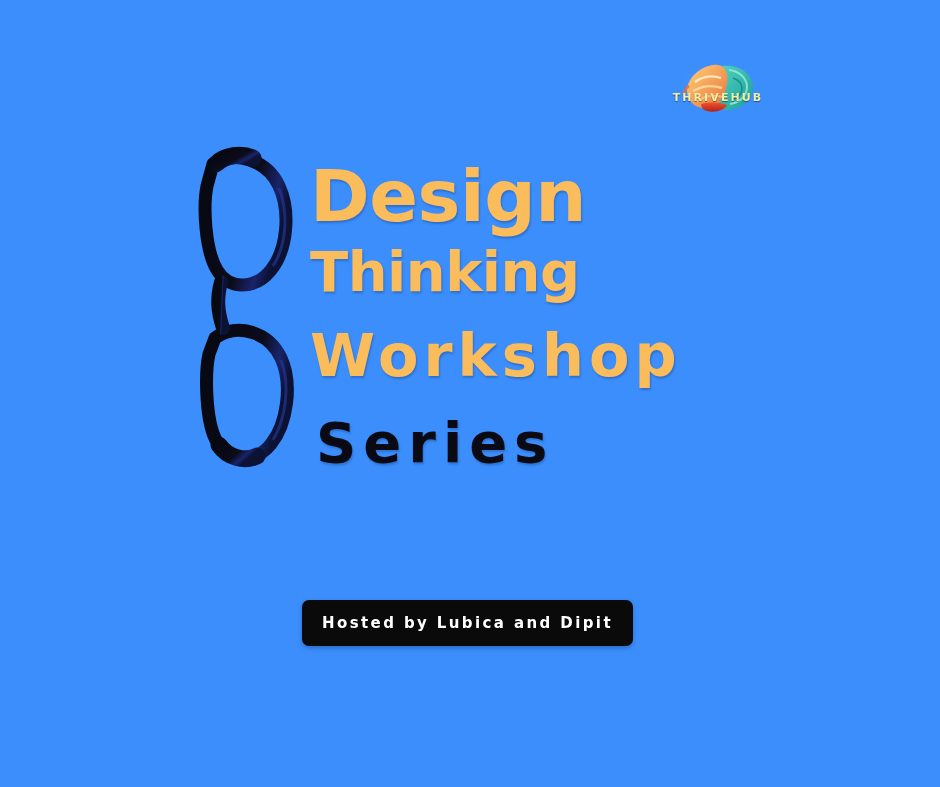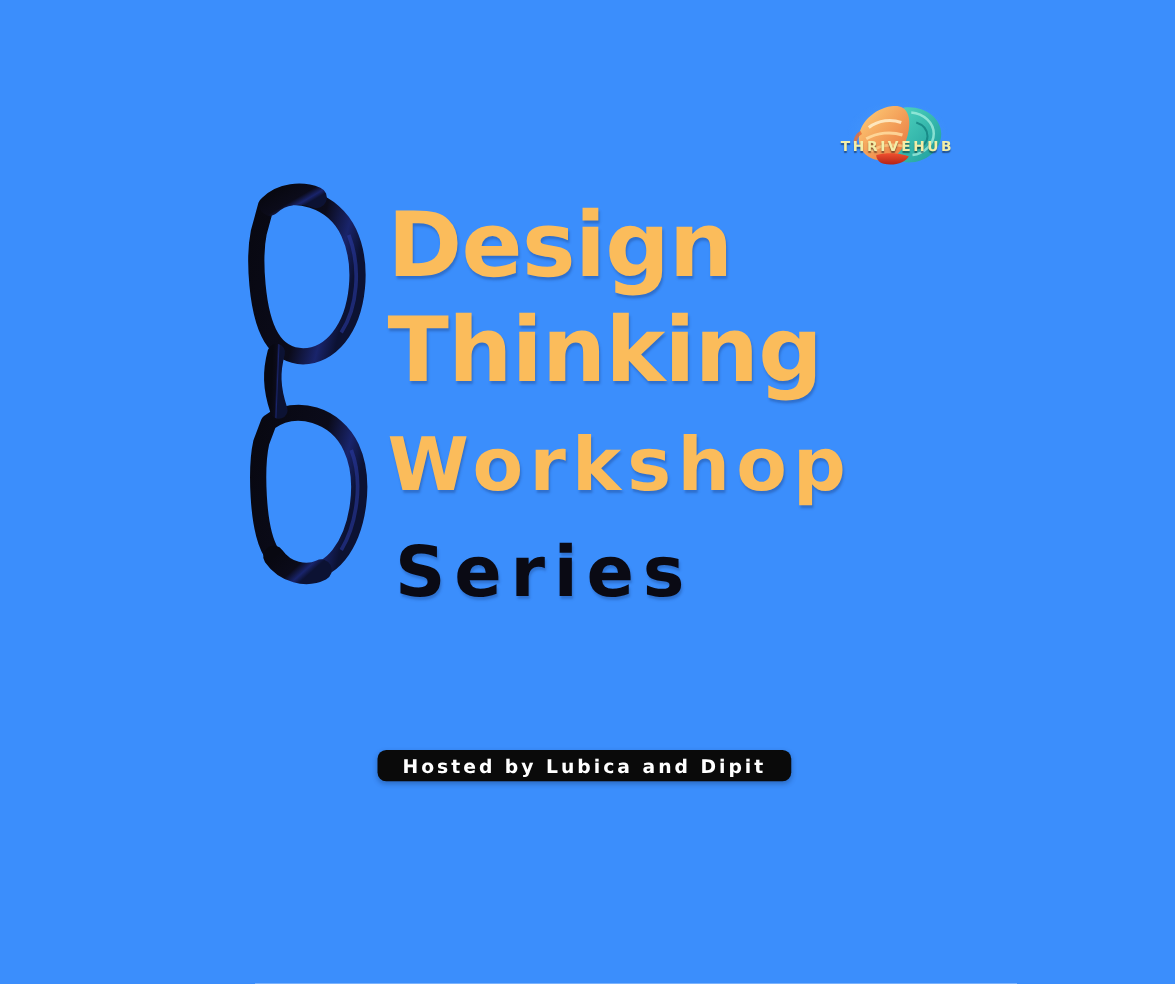--- a/index.html
+++ b/index.html
@@ -18,21 +18,21 @@
     width: 940px;
     height: 787px;
     background: #3B8EFC;
     overflow: hidden;
   }
 
   
   #brand-logo {
     position: absolute;
     left: 663px;
-    top: 80px;
+    top: 60px;
     width: 110px;
     height: 62px;
   }
   #brand-logo .brain-art {
     position: absolute;
     left: 14px;
     top: 0px;
     width: 82px;
     height: 54px;
     filter: blur(0.4px);
@@ -81,42 +81,42 @@
   .headline-dark {
     color: #0A0A14;
     text-shadow: 1px 2px 2px rgba(20,50,110,0.30);
   }
   #line-design {
     font-size: 72px;
     letter-spacing: -0.5px;
     margin-bottom: 12px;
   }
   #line-thinking {
-    font-size: 72px;
+    font-size: 56px;
     letter-spacing: -0.5px;
     margin-bottom: 26px;
   }
   #line-workshop {
     font-size: 59px;
     letter-spacing: 5px;
     margin-left: 0;
     margin-bottom: 30px;
   }
   #line-series {
     font-size: 56px;
     letter-spacing: 7px;
     margin-left: 6px;
   }
 
   
   #hosted-by-pill {
     position: absolute;
     left: 302px;
     top: 600px;
-    height: 25px;
+    height: 46px;
     padding: 0 20px;
     background: #0A0A0A;
     border-radius: 7px;
     display: flex;
     align-items: center;
     justify-content: center;
     box-shadow: 0 2px 4px rgba(10,30,70,0.30);
   }
   #hosted-by-pill .pill-text {
     font-family: "DejaVu Sans", sans-serif;

